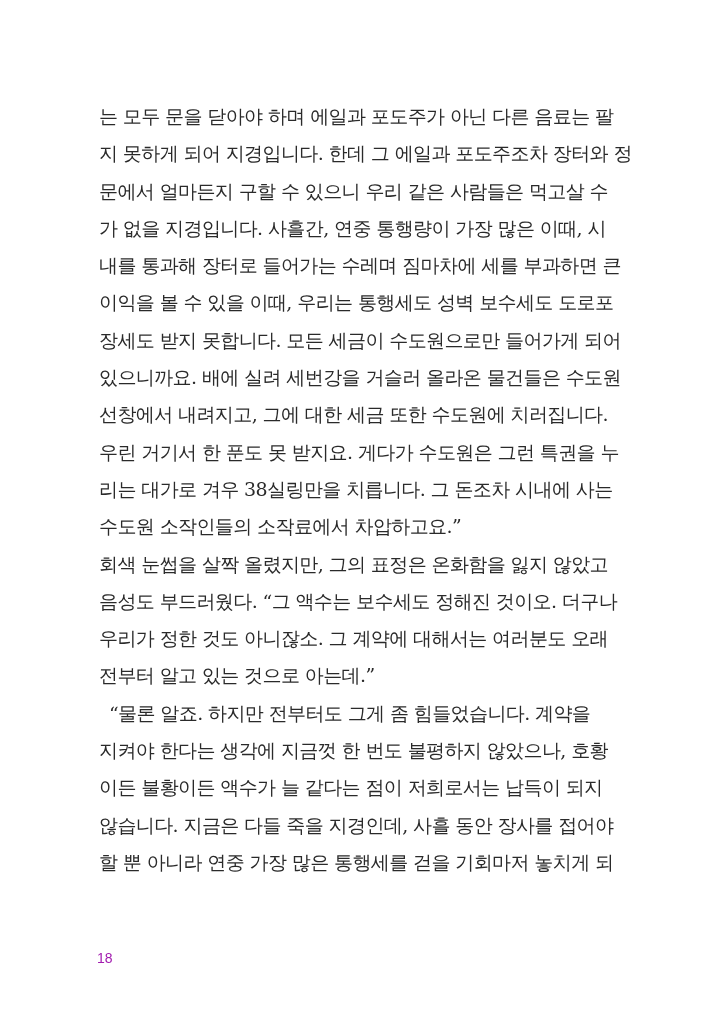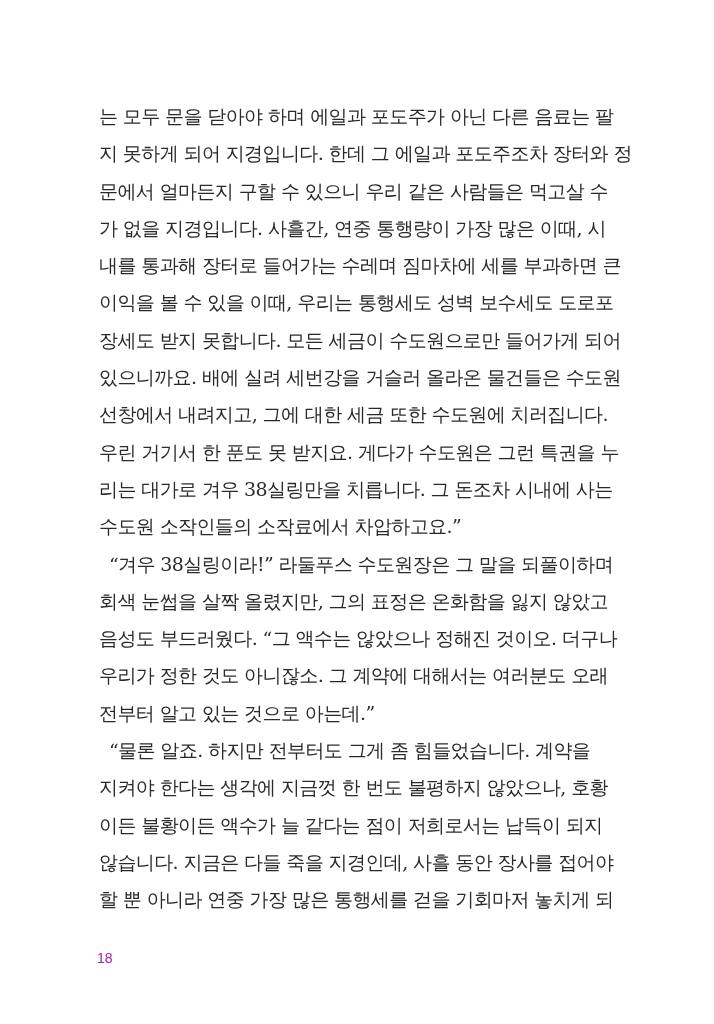--- a/index.html
+++ b/index.html
@@ -63,23 +63,22 @@
     <div class="line">문에서 얼마든지 구할 수 있으니 우리 같은 사람들은 먹고살 수</div>
     <div class="line">가 없을 지경입니다. 사흘간, 연중 통행량이 가장 많은 이때, 시</div>
     <div class="line">내를 통과해 장터로 들어가는 수레며 짐마차에 세를 부과하면 큰</div>
     <div class="line">이익을 볼 수 있을 이때, 우리는 통행세도 성벽 보수세도 도로포</div>
     <div class="line">장세도 받지 못합니다. 모든 세금이 수도원으로만 들어가게 되어</div>
     <div class="line">있으니까요. 배에 실려 세번강을 거슬러 올라온 물건들은 수도원</div>
     <div class="line">선창에서 내려지고, 그에 대한 세금 또한 수도원에 치러집니다.</div>
     <div class="line">우린 거기서 한 푼도 못 받지요. 게다가 수도원은 그런 특권을 누</div>
     <div class="line">리는 대가로 겨우 38실링만을 치릅니다. 그 돈조차 시내에 사는</div>
     <div class="line last">수도원 소작인들의 소작료에서 차압하고요.”</div>
-    <div class="line indent">“겨우 38실링이라!” 라둘푸스 수도원장은 그 말을 되풀이하며</div>
     <div class="line">회색 눈썹을 살짝 올렸지만, 그의 표정은 온화함을 잃지 않았고</div>
-    <div class="line">음성도 부드러웠다. “그 액수는 않았으나 정해진 것이오. 더구나</div>
+    <div class="line">음성도 부드러웠다. “그 액수는 보수세도 정해진 것이오. 더구나</div>
     <div class="line">우리가 정한 것도 아니잖소. 그 계약에 대해서는 여러분도 오래</div>
     <div class="line last">전부터 알고 있는 것으로 아는데.”</div>
     <div class="line indent">“물론 알죠. 하지만 전부터도 그게 좀 힘들었습니다. 계약을</div>
     <div class="line">지켜야 한다는 생각에 지금껏 한 번도 불평하지 않았으나, 호황</div>
     <div class="line">이든 불황이든 액수가 늘 같다는 점이 저희로서는 납득이 되지</div>
     <div class="line">않습니다. 지금은 다들 죽을 지경인데, 사흘 동안 장사를 접어야</div>
     <div class="line">할 뿐 아니라 연중 가장 많은 통행세를 걷을 기회마저 놓치게 되</div>
   </div>
   <div class="page-number">18</div>
 </div>

